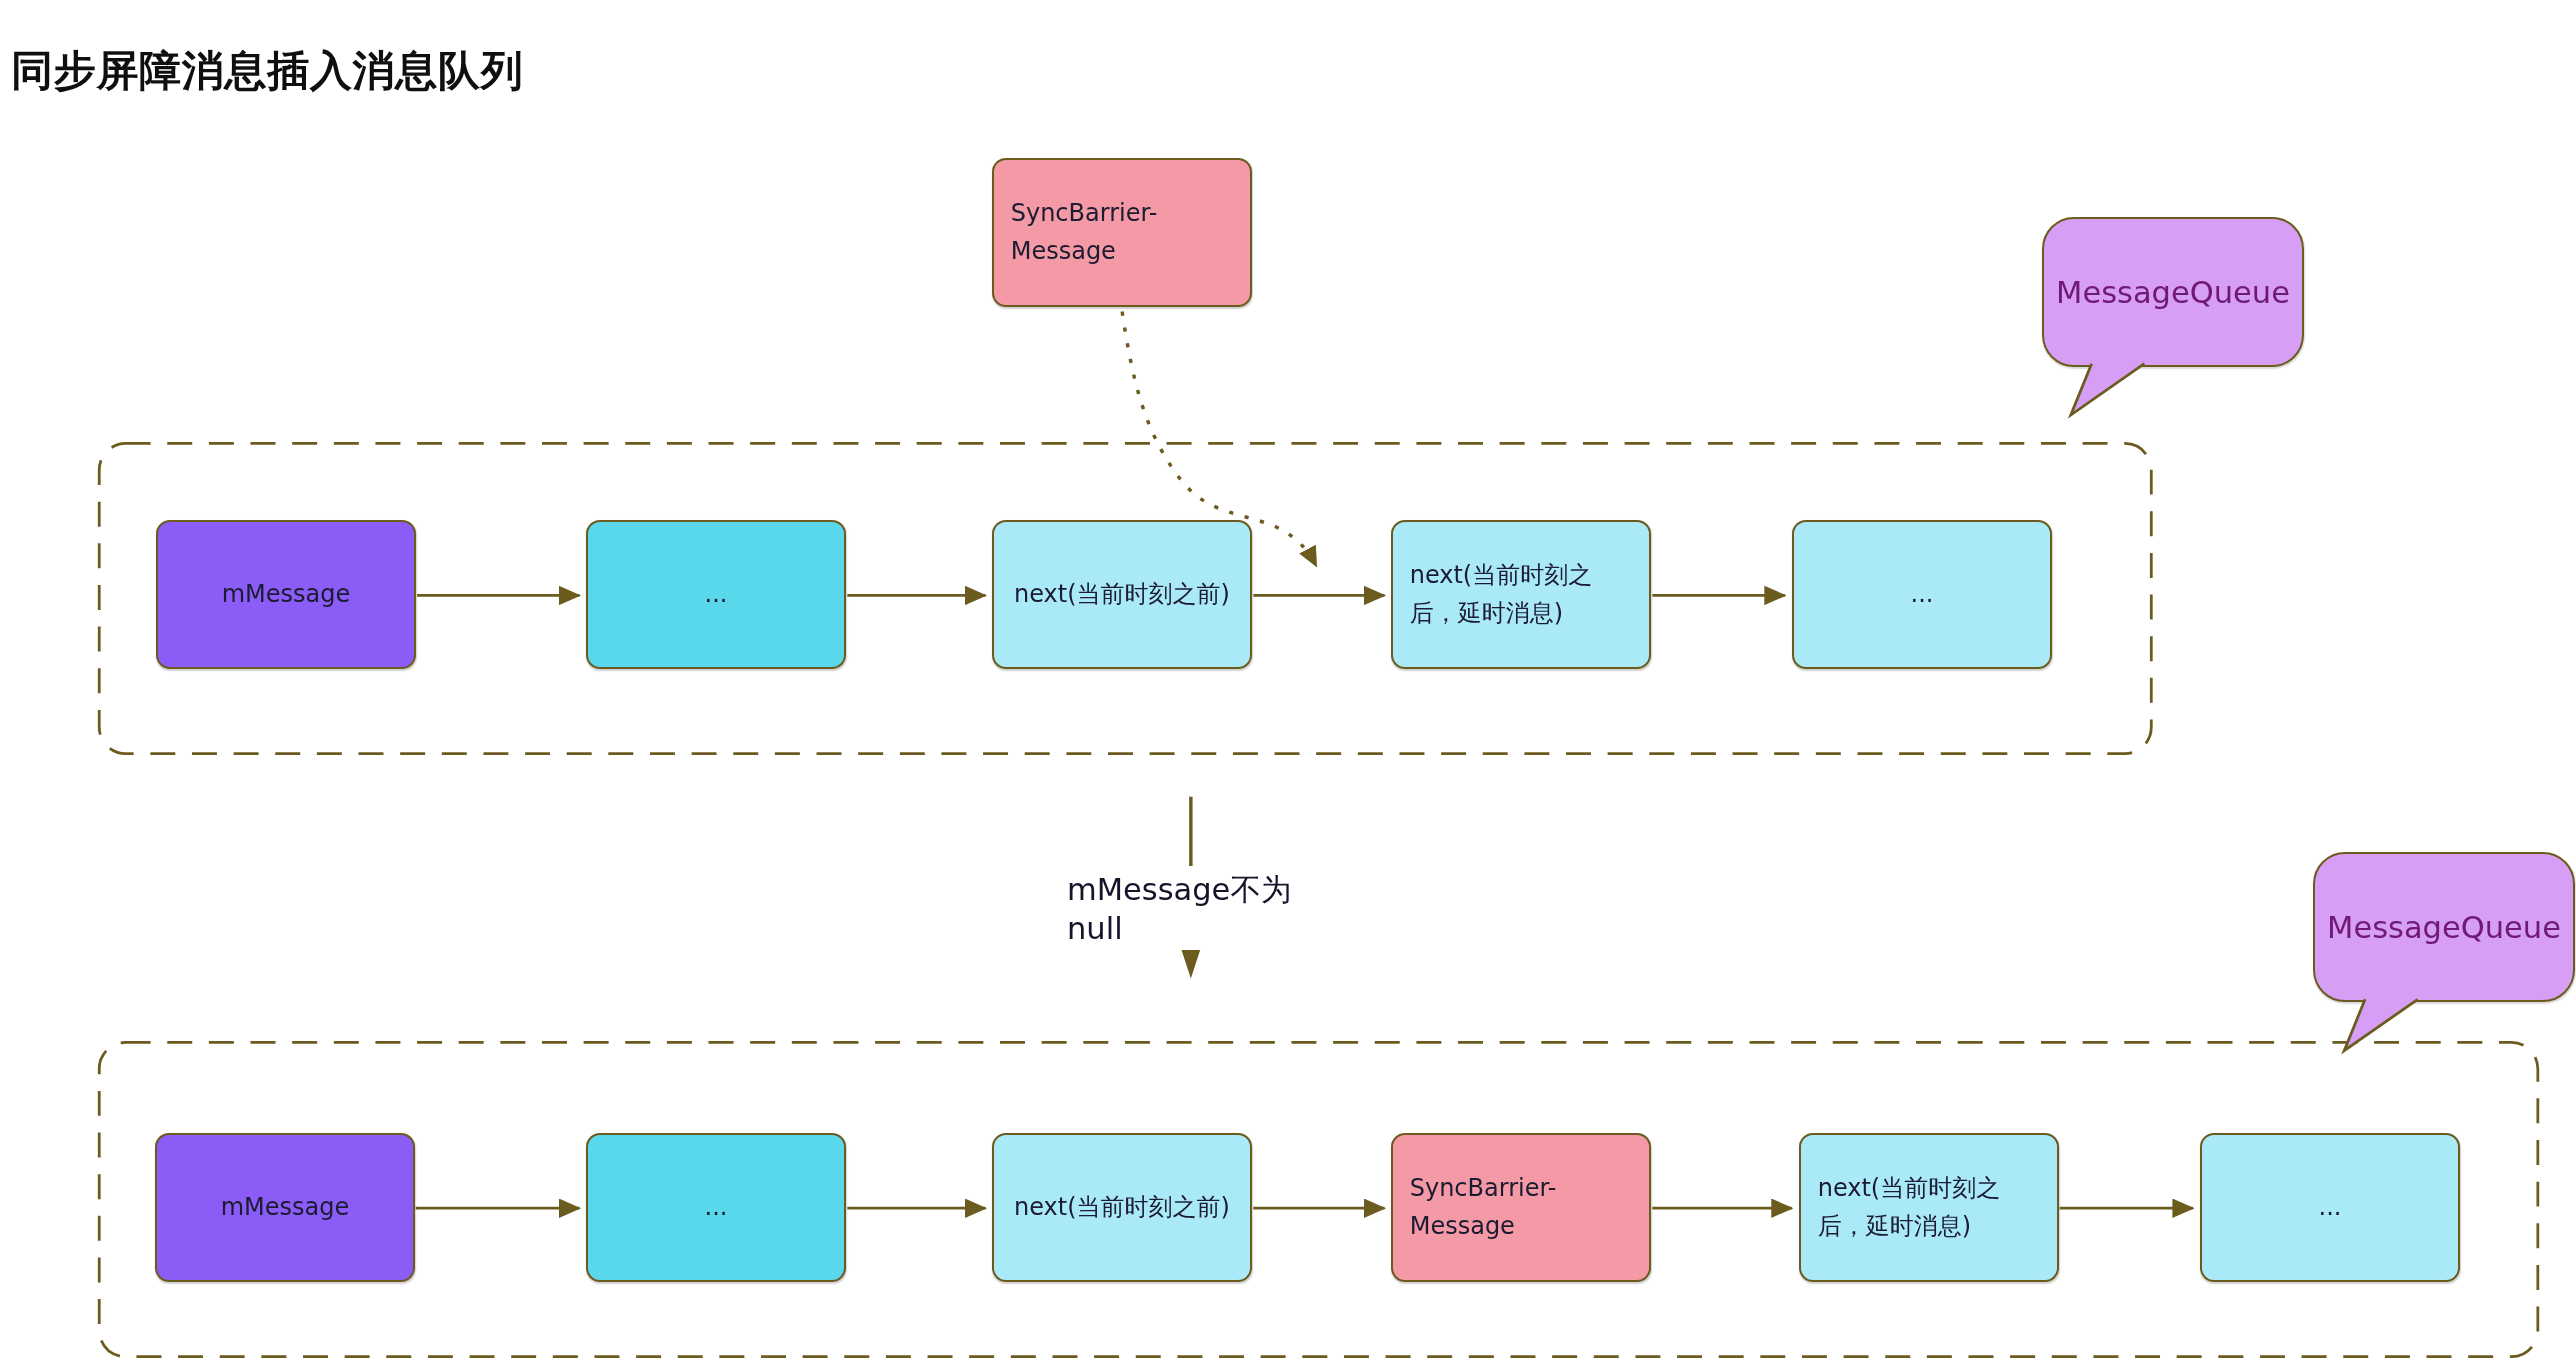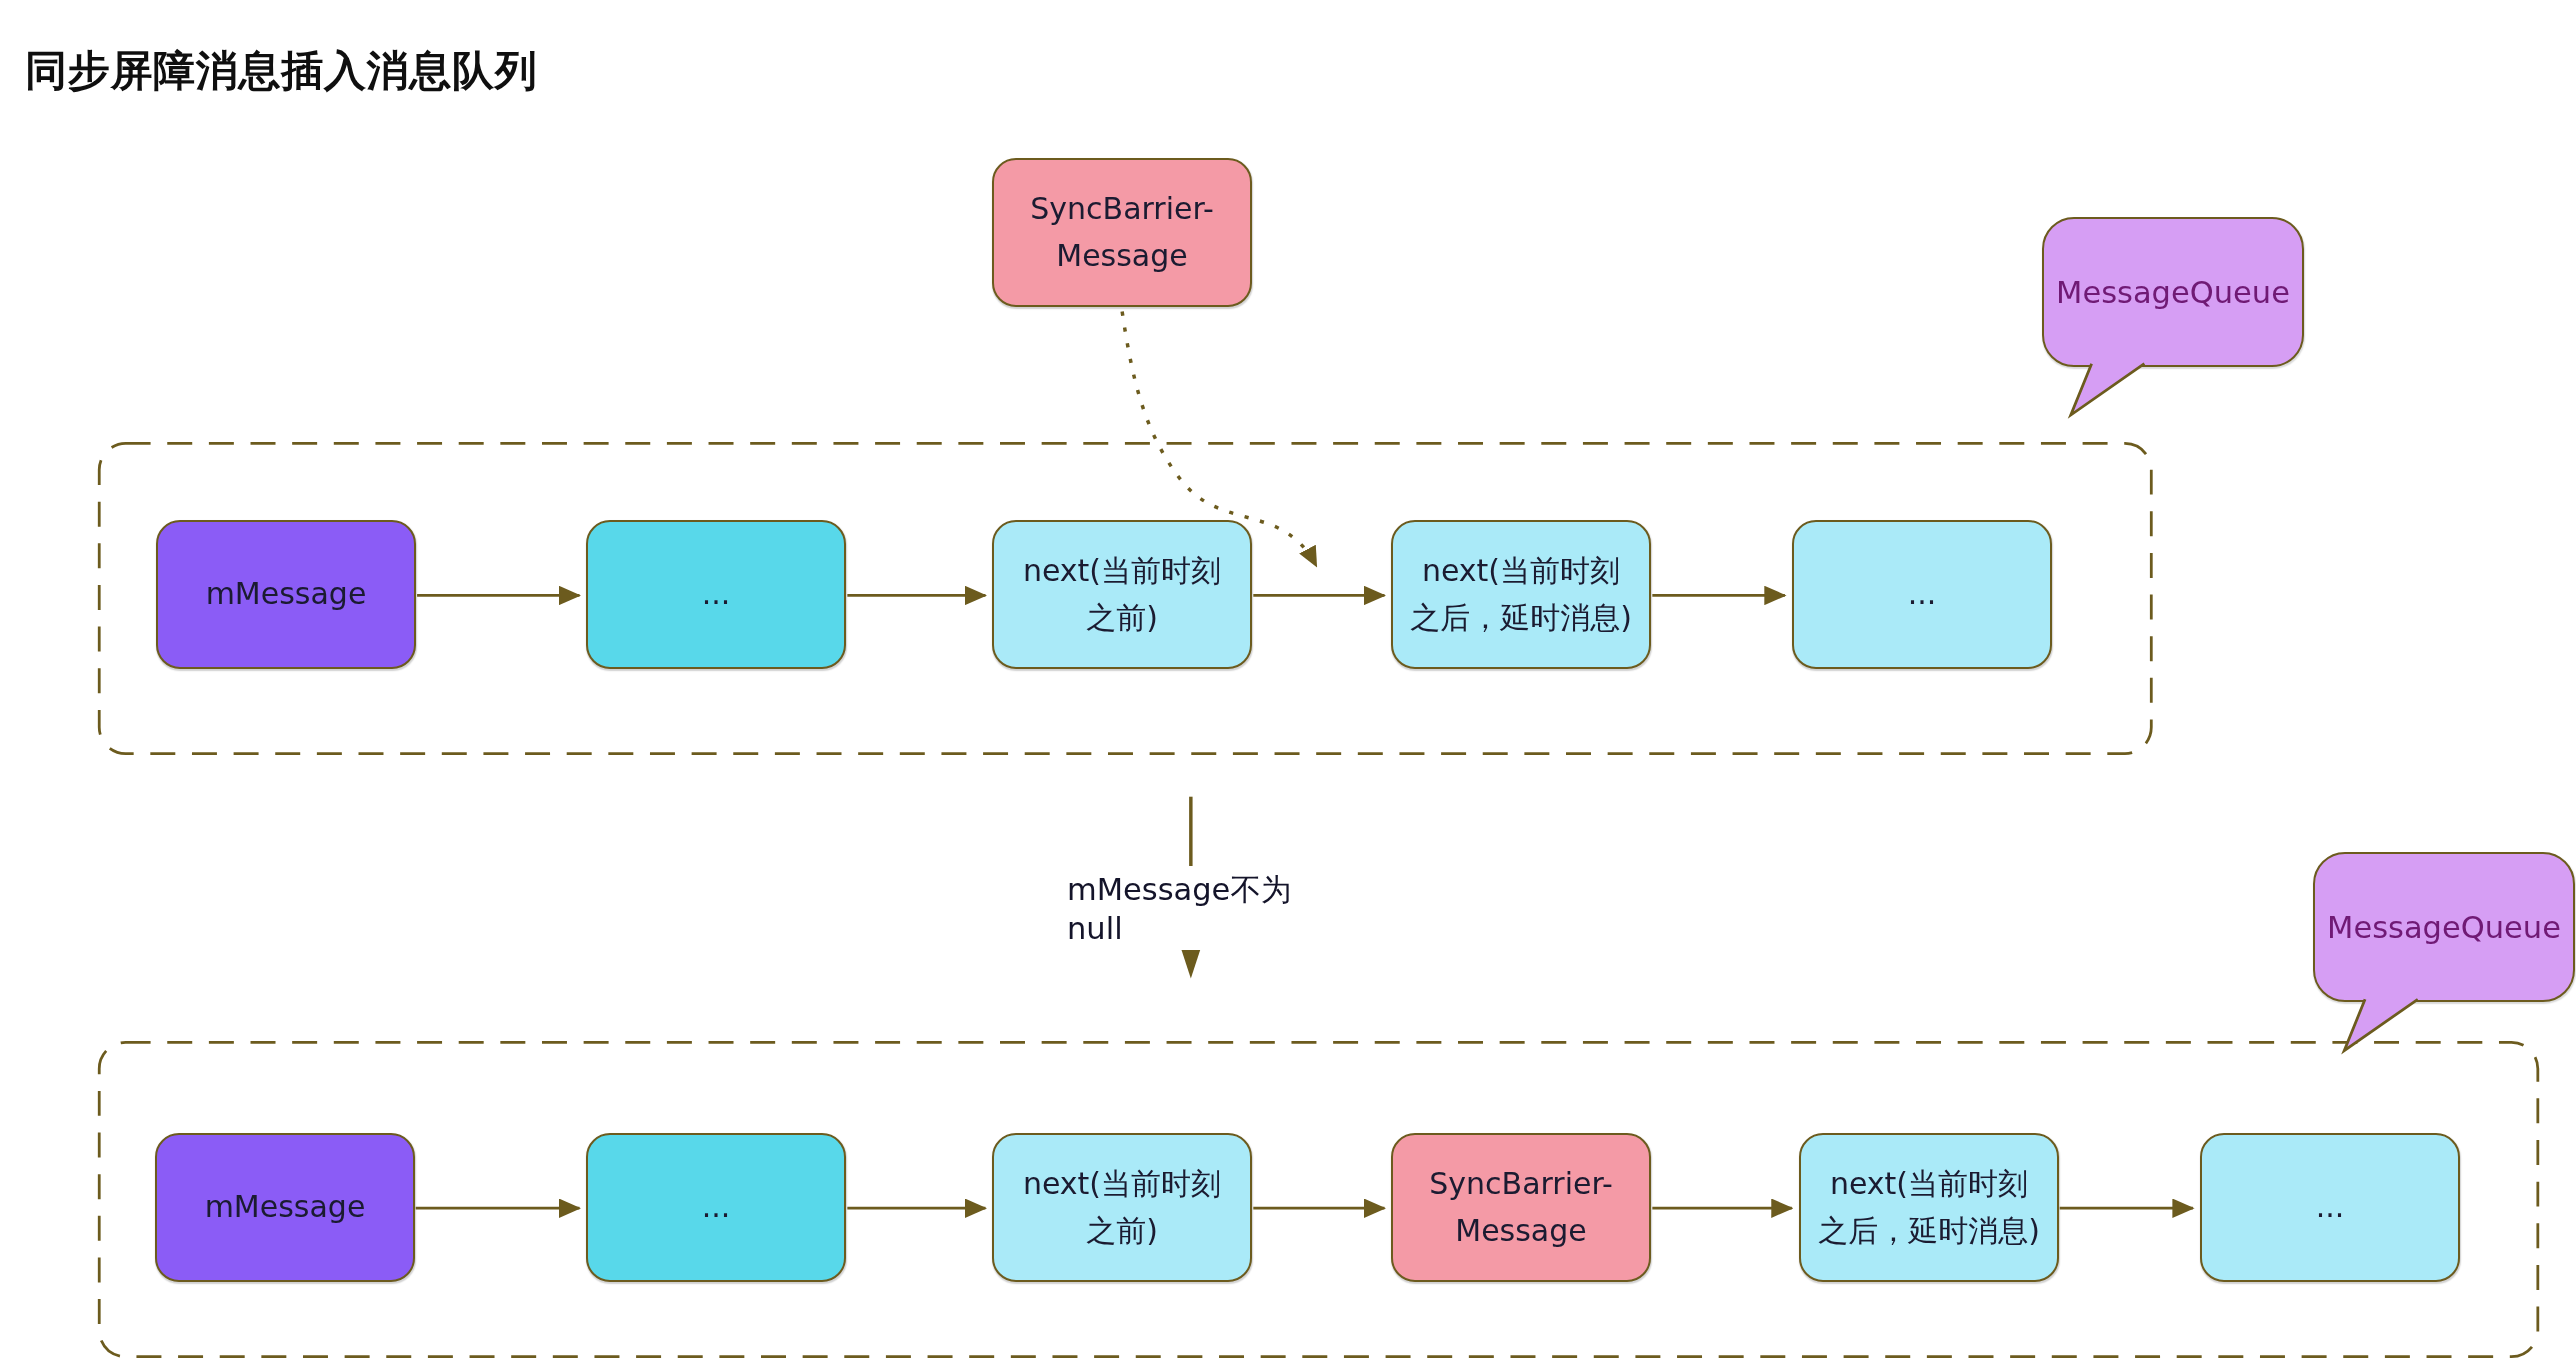--- a/index.html
+++ b/index.html
@@ -1,23 +1,23 @@
 <!DOCTYPE html>
 <html style="font-size:11px"><head>
 <meta charset="utf-8">
 <style>
   html,body{margin:0;padding:0;background:#ffffff;}
   body{width:2576px;height:1363px;position:relative;overflow:hidden;
        font-family:"DejaVu Sans","Liberation Sans",sans-serif;}
   .stage{position:absolute;inset:0;}
-  .page-title{position:absolute;left:25px;top:43px;font-size:42px;font-weight:800;
+  .page-title{position:absolute;left:11px;top:43px;font-size:42px;font-weight:800;
        color:#0f0f0f;letter-spacing:0.7px;margin:0;}
-  .node{position:absolute;box-sizing:border-box;border:2.8px solid #6C5B1E;border-radius:24px;
-       display:flex;align-items:center;justify-content:center;text-align:center;
-       color:#1B1B31;font-size:30px;line-height:1.55;padding:0 16.7px;z-index:2;
+  .node{position:absolute;box-sizing:border-box;border:2.8px solid #6C5B1E;border-radius:14px;
+       display:flex;align-items:center;justify-content:center;
+       color:#1B1B31;font-size:24px;line-height:1.55;padding:0 16.7px;z-index:2;
        box-shadow:0.7px 1.4px 1.4px rgba(0,0,0,0.18);}
   .teal{background:#8b5cf6;}
   .cyan{background:#58D8EA;}
   .light{background:#AAEAF8;}
   .pink{background:#F49AA6;}
   .bubble{position:absolute;box-sizing:border-box;border:2.8px solid #6C5B1E;border-radius:32px;
        background:#D69EF4;display:flex;align-items:center;justify-content:center;
        color:#701a75;font-size:30.5px;z-index:2;box-shadow:0.7px 1.4px 1.4px rgba(0,0,0,0.15);}
   svg.overlay{position:absolute;left:0;top:0;z-index:5;}
   .edge-label{position:absolute;z-index:6;background:#ffffff;color:#14142a;

